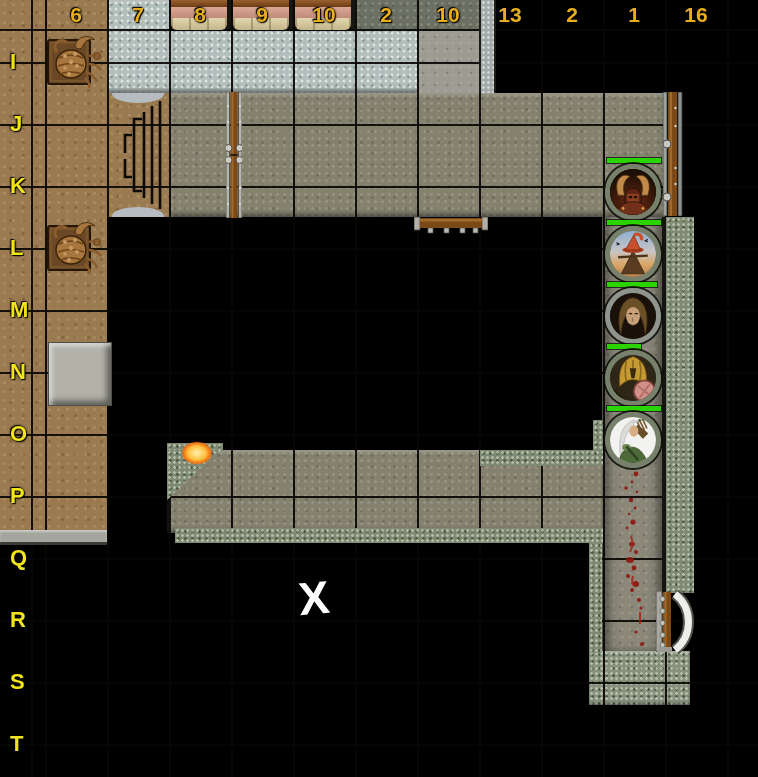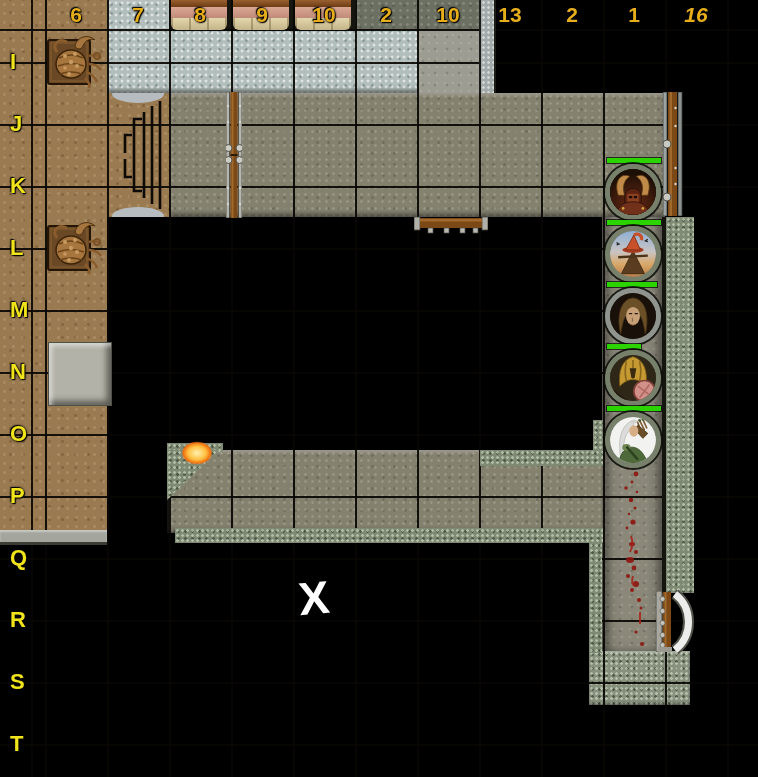--- a/index.html
+++ b/index.html
@@ -394,21 +394,21 @@
   <div class="lbl col-label" style="left:45px;">6</div>
   <div class="lbl col-label" style="left:107px;">7</div>
   <div class="lbl col-label" style="left:169px;">8</div>
   <div class="lbl col-label" style="left:231px;">9</div>
   <div class="lbl col-label" style="left:293px;">10</div>
   <div class="lbl col-label" style="left:355px;">2</div>
   <div class="lbl col-label" style="left:417px;">10</div>
   <div class="lbl col-label" style="left:479px;text-align:center;">13</div>
   <div class="lbl col-label" style="left:541px;">2</div>
   <div class="lbl col-label" style="left:603px;">1</div>
-  <div class="lbl col-label" style="left:665px;font-style:italic;">16</div>
+  <div class="lbl col-label" style="left:665px;">16</div>
 
   <div class="lbl row-label" style="top:31px;">I</div>
   <div class="lbl row-label" style="top:93px;">J</div>
   <div class="lbl row-label" style="top:155px;">K</div>
   <div class="lbl row-label" style="top:217px;">L</div>
   <div class="lbl row-label" style="top:279px;">M</div>
   <div class="lbl row-label" style="top:341px;">N</div>
   <div class="lbl row-label" style="top:403px;">O</div>
   <div class="lbl row-label" style="top:465px;">P</div>
   <div class="lbl row-label" style="top:527px;">Q</div>

